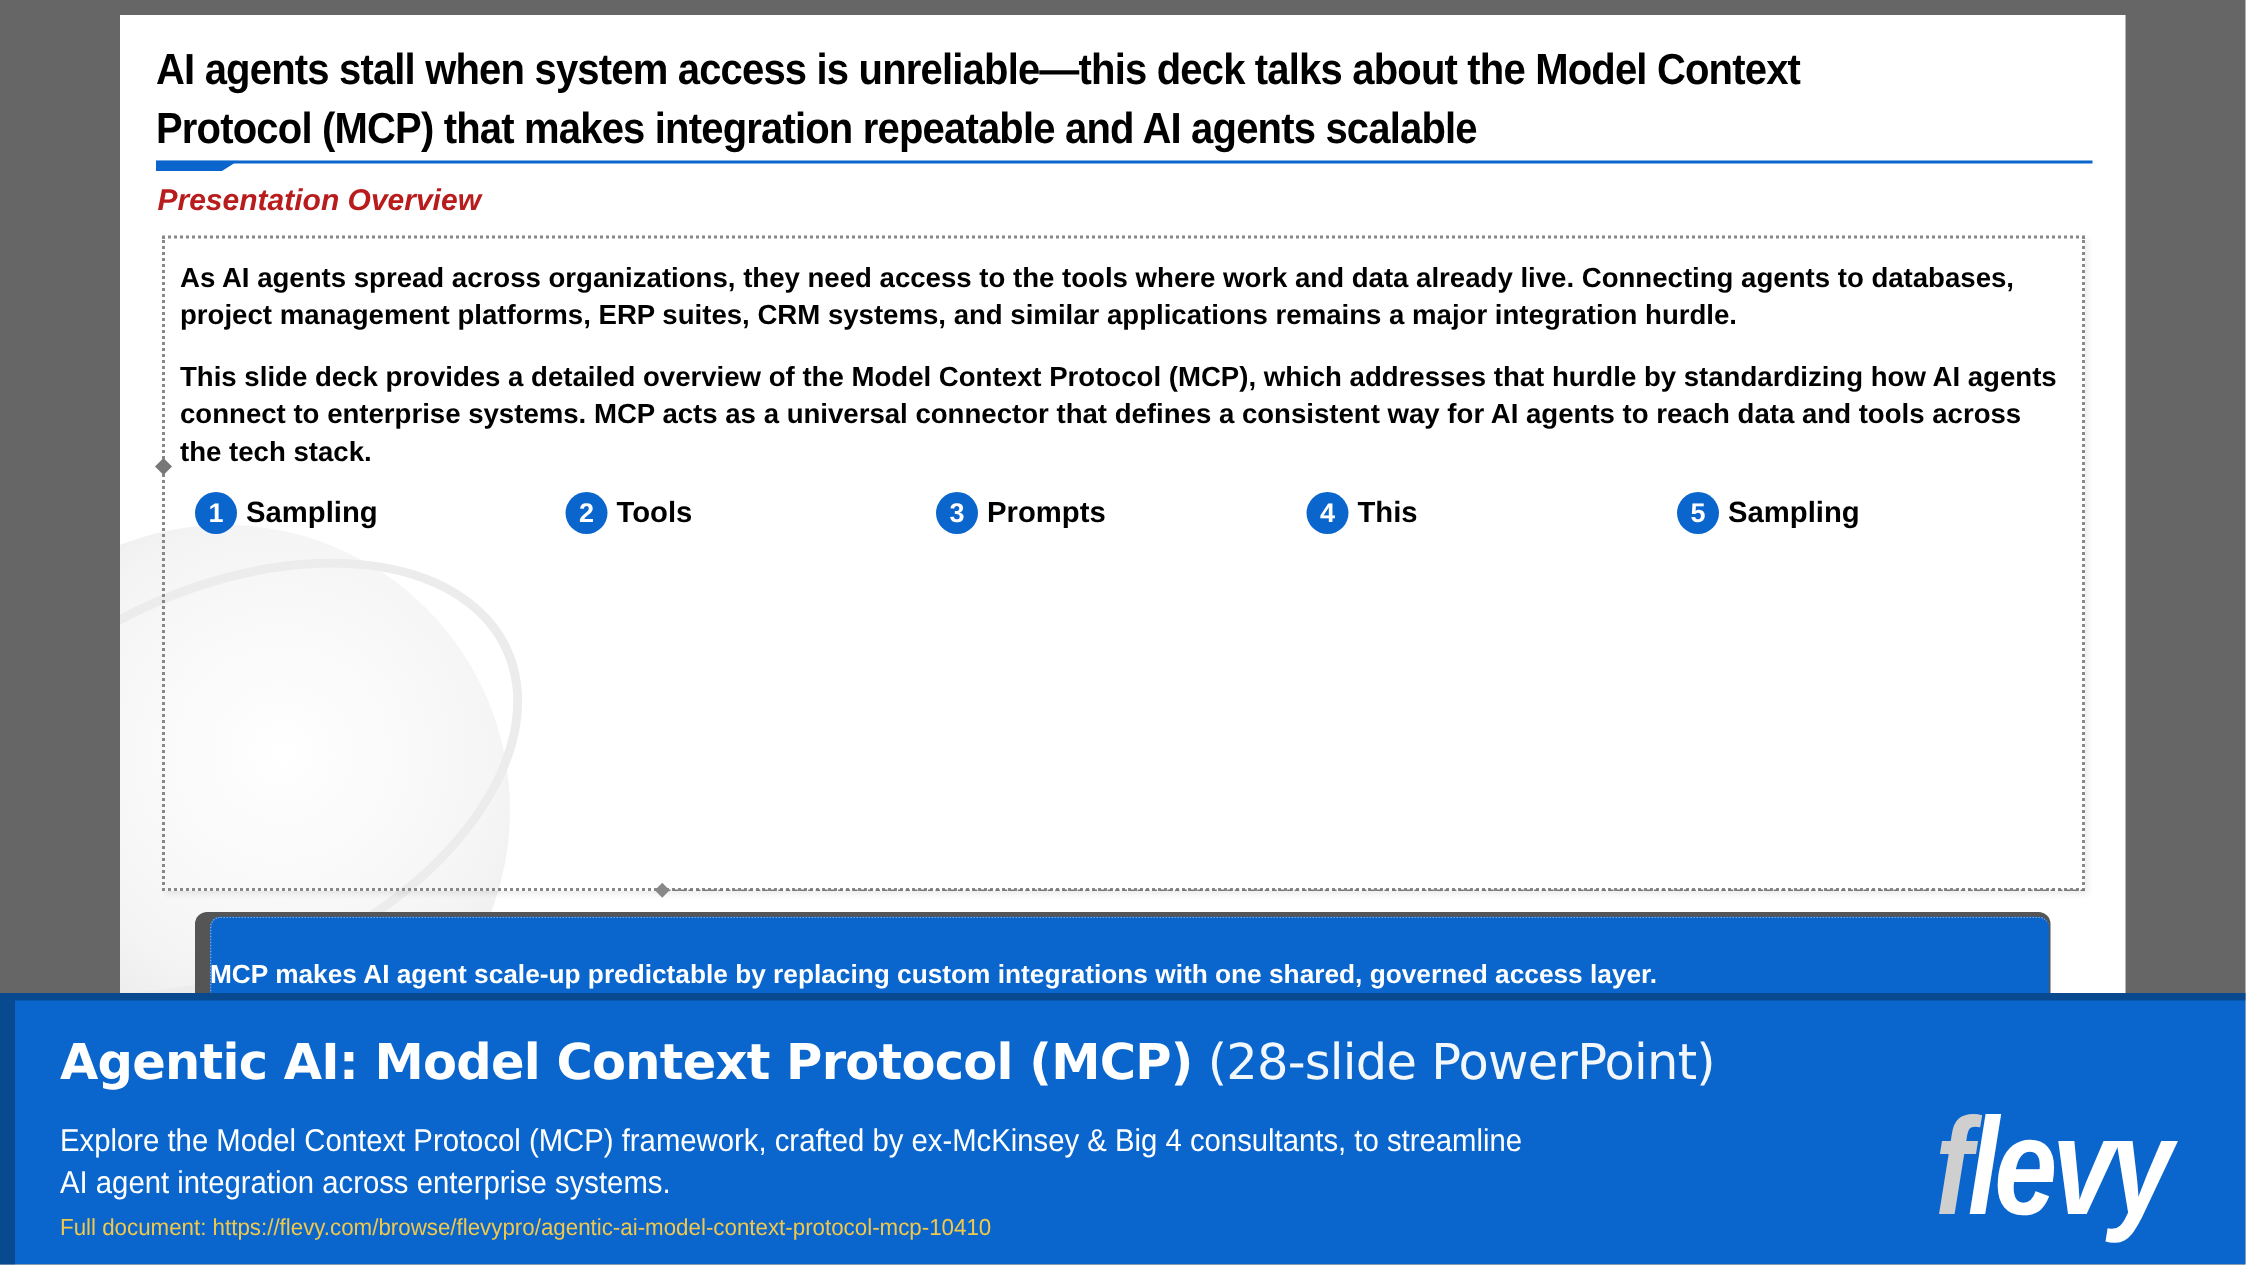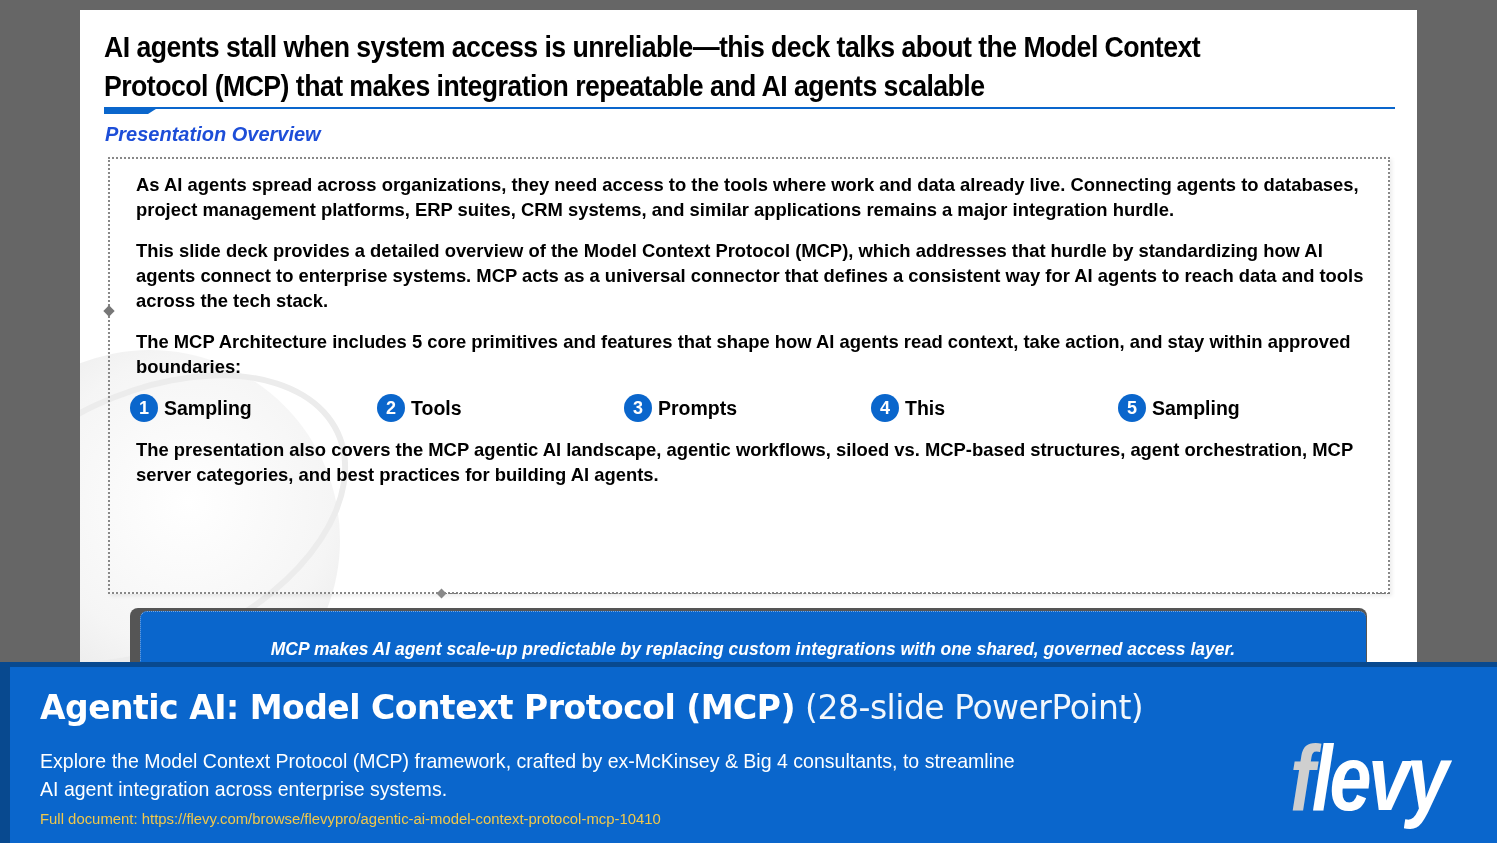--- a/index.html
+++ b/index.html
@@ -57,21 +57,21 @@
       width: 55px; height: 7px;
       background: #0a66cc;
       clip-path: polygon(0 0, 100% 0, 80% 100%, 0 100%);
     }
     .section-label {
       position: absolute;
       left: 25px; top: 113px;
       font-weight: bold;
       font-style: italic;
       font-size: 20px;
-      color: #1d4ed8;
+      color: #b91c1c;
     }
     .overview-box {
       position: absolute;
       left: 28px; top: 147px;
       width: 1282px; height: 437px;
       border: 2px dotted #888;
       box-shadow: 2px 2px 4px rgba(0,0,0,0.08);
     }
     .box-handle-left {
       position: absolute;
@@ -95,21 +95,21 @@
     }
     .content {
       position: absolute;
       left: 40px; top: 162px;
       width: 1260px;
       font-weight: bold;
       font-size: 18.4px;
       line-height: 25px;
       color: #000;
     }
-    .content p { margin-bottom: 16px; margin-left: 16px; }
+    .content p { margin-bottom: 16px; }
     .primitives {
       display: flex;
       margin: -2px 0 14px 10px;
       height: 30px;
       align-items: center;
     }
     .prim {
       display: flex;
       align-items: center;
       width: 247px;
@@ -138,24 +138,23 @@
       width: 1226px; height: 80px;
       border-radius: 7px;
       background: #0a66cc;
       border-top: 1px dotted #7aa7df;
       border-left: 1px dotted #7aa7df;
     }
     .callout-text {
       position: absolute;
       left: 60px; top: 629px;
       width: 1226px;
-      text-align: center;
-      color: #fff;
-      font-weight: bold;
-      font-style: italic;
+      text-align: left;
+      color: #fff;
+      font-weight: bold;
       font-size: 17.5px;
     }
     .banner {
       position: absolute;
       left: 0; top: 662px;
       width: 1497px; height: 181px;
       background: #0a66cc;
       border-top: 5px solid #08498f;
       border-left: 10px solid #08498f;
     }
@@ -219,21 +218,20 @@
   <div class="section-label">Presentation Overview</div>
 
   <div class="overview-box"></div>
   <div class="box-handle-left"></div>
   <div class="box-bottom-dash"></div>
   <div class="box-handle-bottom"></div>
 
   <div class="content">
     <p>As AI agents spread across organizations, they need access to the tools where work and data already live.  Connecting agents to databases, project management platforms, ERP suites, CRM systems, and similar applications remains a major integration hurdle.</p>
     <p>This slide deck provides a detailed overview of the Model Context Protocol (MCP), which addresses that hurdle by standardizing how AI agents connect to enterprise systems. MCP acts as a universal connector that defines a consistent way for AI agents to reach data and tools across the tech stack.</p>
-    <p>The MCP Architecture includes 5 core primitives and features that shape how AI agents read context, take action, and stay within approved boundaries:</p>
     <div class="primitives">
       <div class="prim">
         <span class="num">1</span>
         <span>Sampling</span>
       </div>
       <div class="prim">
         <span class="num">2</span>
         <span>Tools</span>
       </div>
       <div class="prim">
@@ -242,21 +240,20 @@
       </div>
       <div class="prim">
         <span class="num">4</span>
         <span>This</span>
       </div>
       <div class="prim">
         <span class="num">5</span>
         <span>Sampling</span>
       </div>
     </div>
-    <p>The presentation also covers the MCP agentic AI landscape, agentic workflows, siloed vs. MCP-based structures, agent orchestration, MCP server categories, and best practices for building AI agents.</p>
   </div>
 
   <div class="callout"></div>
   <div class="callout-inner"></div>
   <div class="callout-text">MCP makes AI agent scale-up predictable by replacing custom integrations with one shared, governed access layer.</div>
 </div>
 
 <div class="banner"></div>
 <div class="banner-title">
   <span class="strong">Agentic AI: Model Context Protocol (MCP)</span>

